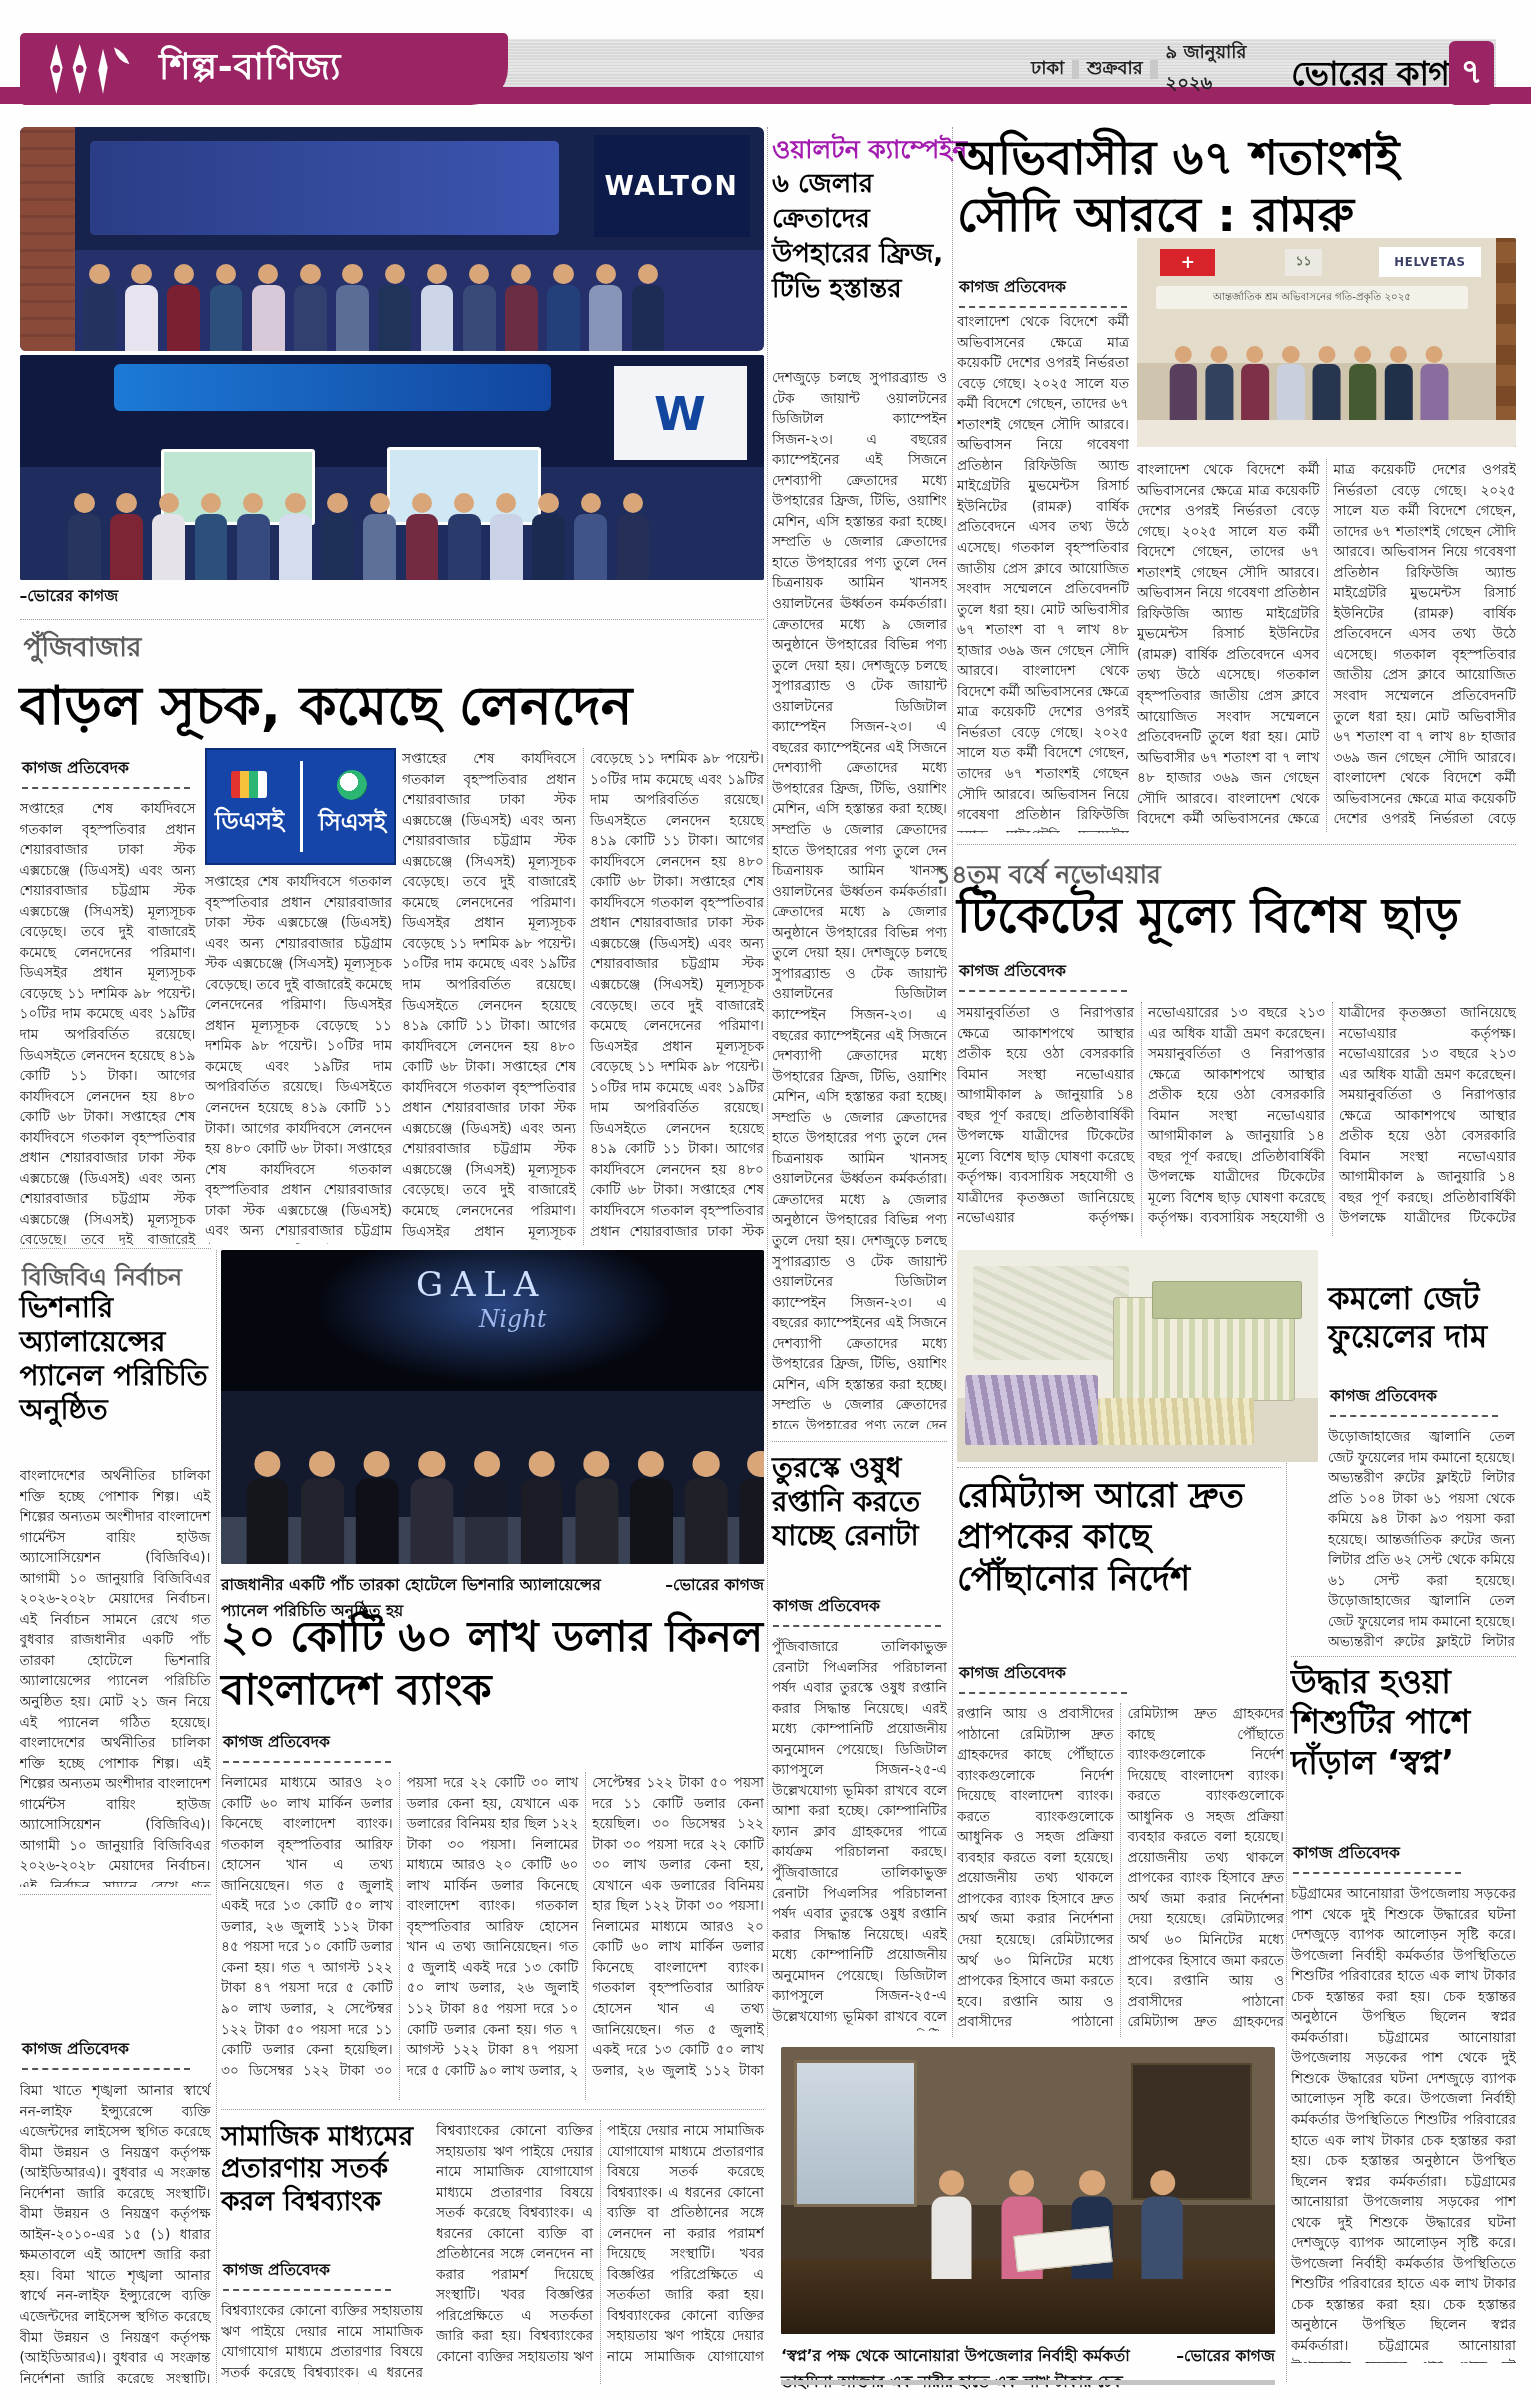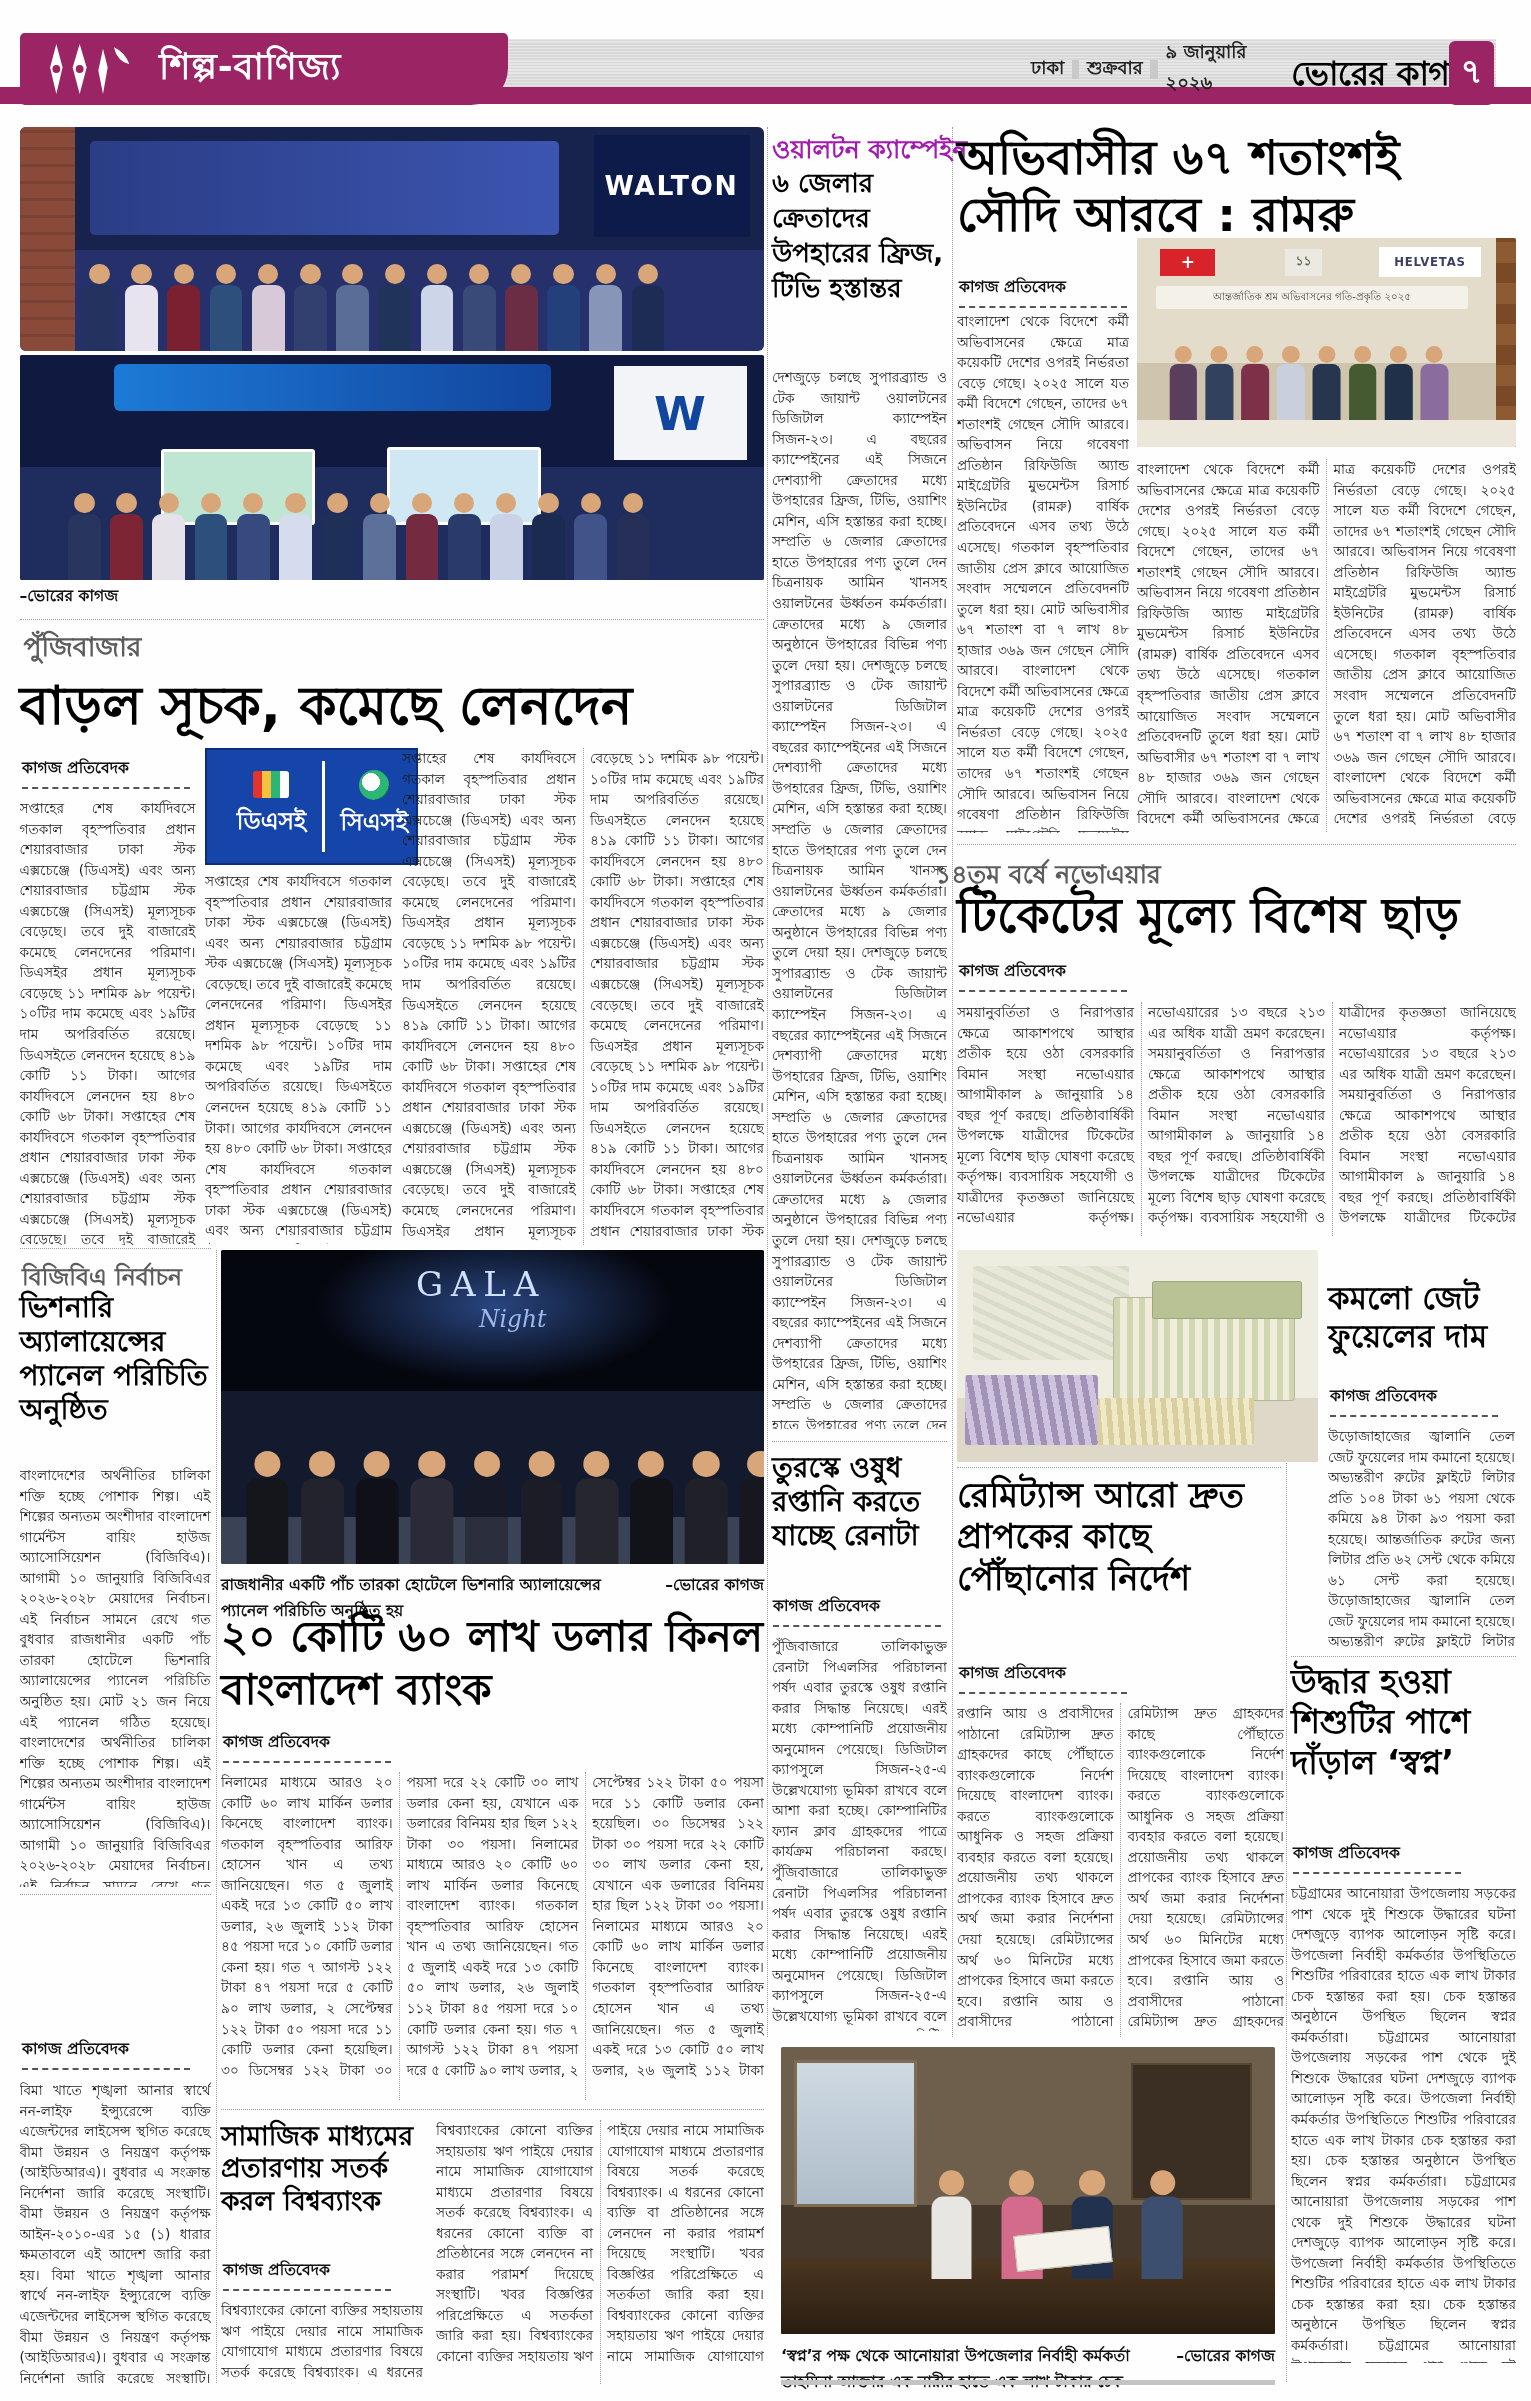--- a/index.html
+++ b/index.html
@@ -34,21 +34,21 @@
   .hline{position:absolute;border-top:1.6px dotted #9a9a9a;height:0;}
   
   .photo{position:absolute;overflow:hidden;border-radius:1.6px;}
   .people{position:absolute;display:flex;gap:6.2px;}
   .person{position:relative;width:36px;height:87px;flex:0 0 auto;}
   .person::before{content:"";position:absolute;top:0;left:7.8px;width:20.3px;height:20.3px;border-radius:50%;background:#d9a679;}
   .person::after{content:"";position:absolute;top:21px;left:1.6px;right:1.6px;bottom:0;border-radius:9.4px 9.4px 0 0;background:var(--c,#2c3e66);}
   .chip{position:absolute;display:flex;align-items:center;justify-content:center;font-weight:bold;}
   
   .dsecse{position:absolute;left:205px;top:748px;width:187px;height:113px;background:#1545a8;border:2.3px solid #0d2f7a;
-    display:flex;align-items:center;justify-content:space-around;color:#fff;font-weight:bold;font-size:23.4px;padding-left:22px;}
+    display:flex;align-items:center;justify-content:space-around;color:#fff;font-weight:bold;font-size:23.4px;}
   .dsecse .half{display:flex;flex-direction:column;align-items:center;gap:4.7px;}
   .logo-dse{width:36px;height:26.6px;background:linear-gradient(90deg,#e3342f 0 25%,#f6c23e 25% 50%,#2bb673 50% 75%,#ffffff 75%);border-radius:3.1px;}
   .logo-cse{width:30px;height:30px;border-radius:50%;background:radial-gradient(circle at 40% 40%,#fff 0 35%,#2bb673 36% 70%,#1b7f4f 71%);}
   .divider-mid{width:3.1px;height:80%;background:#fff;}
 </style>
 </head>
 <body>
 
 <div class="page" style="--mag:#9b2464;">
 

